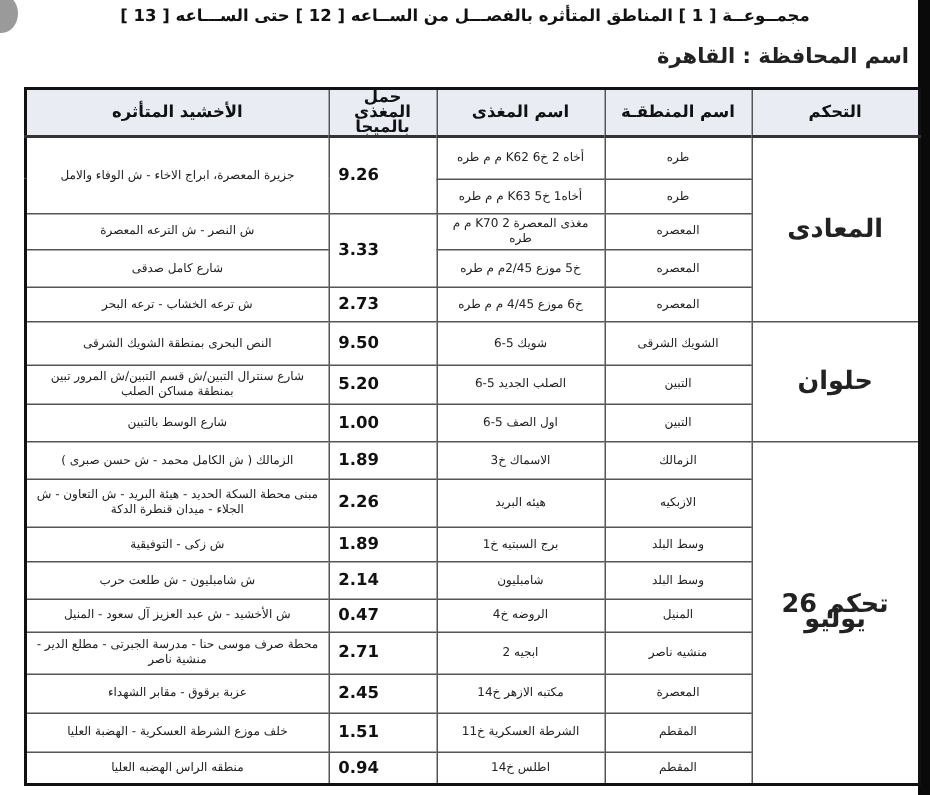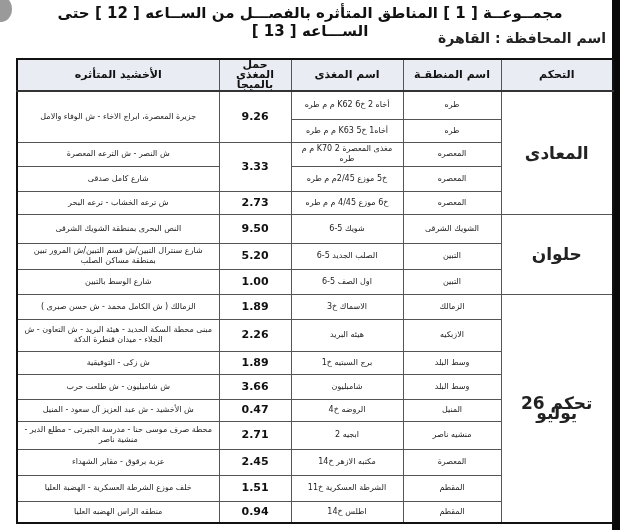--- a/index.html
+++ b/index.html
@@ -7,41 +7,41 @@
     width:620px; height:530px; overflow:hidden; position:relative;
     background:#ffffff;
     font-family: "DejaVu Sans", sans-serif;
     color:#111;
   }
   .right-strip { position:absolute; right:0; top:0; width:8px; height:530px; background:#0a0a0a; }
   .corner-blob { position:absolute; left:-10px; top:-4px; width:22px; height:26px; border-radius:50%; background:#9a9a9a; }
   .title {
     position:absolute; top:4px; left:40px; width:540px;
     text-align:center; direction:rtl;
-    font-size:15px; font-weight:bold; color:#111;
+    font-size:11px; font-weight:bold; color:#111;
     font-family: "DejaVu Sans", sans-serif;
   }
   .subtitle {
     position:absolute; top:30px; right:14px;
     direction:rtl; font-size:14px; font-weight:bold; color:#222;
   }
   table.grid {
     position:absolute; left:16px; top:58px; width:596px;
     border-collapse:collapse; direction:rtl; table-layout:fixed;
     border:2px solid #111;
   }
   .grid th, .grid td {
     border:1.5px solid #555; padding:0 4px; text-align:center; vertical-align:middle;
     font-size:8px; line-height:10px; color:#222; overflow:hidden;
   }
   .grid th {
     background:#e9ecf3; font-size:11px; font-weight:bold; color:#111; height:30px;
     border-bottom:2px solid #333;
   }
-  .grid td.load { font-size:11px; font-weight:bold; text-align:left; padding-left:22px; color:#111; }
+  .grid td.load { font-size:11px; font-weight:bold; text-align:left; padding-left:6px; color:#111; }
   .grid td.ctrl { font-size:17px; font-weight:bold; color:#222; }
   .grid td.areas { font-size:8px;margin-top:17px; }
 </style>
 </head>
 <body>
 
 <div class="corner-blob"></div>
 <div class="right-strip"></div>
 
 <div class="title">مجمــوعــة [ 1 ] المناطق المتأثره بالفصـــل من الســاعه [ 12 ] حتى الســـاعه [ 13 ]</div>
@@ -130,21 +130,21 @@
     </tr>
     <tr style="height:23px">
       <td>وسط البلد</td>
       <td>برج السبتيه خ1</td>
       <td class="load">1.89</td>
       <td class="areas">ش زكى - التوفيقية</td>
     </tr>
     <tr style="height:25px">
       <td>وسط البلد</td>
       <td>شامبليون</td>
-      <td class="load">3.66</td>
+      <td class="load">2.14</td>
       <td class="areas">ش شامبليون - ش طلعت حرب</td>
     </tr>
     <tr style="height:22px">
       <td>المنيل</td>
       <td>الروضه خ4</td>
       <td class="load">0.47</td>
       <td class="areas">ش الأخشيد - ش عبد العزيز آل سعود - المنيل</td>
     </tr>
     <tr style="height:28px">
       <td>منشيه ناصر</td>

